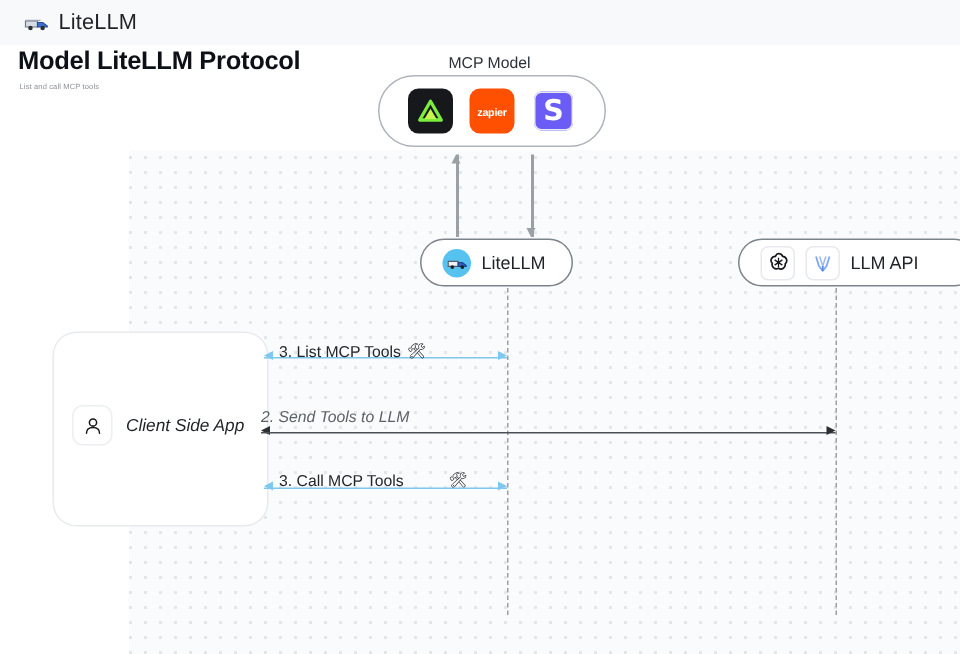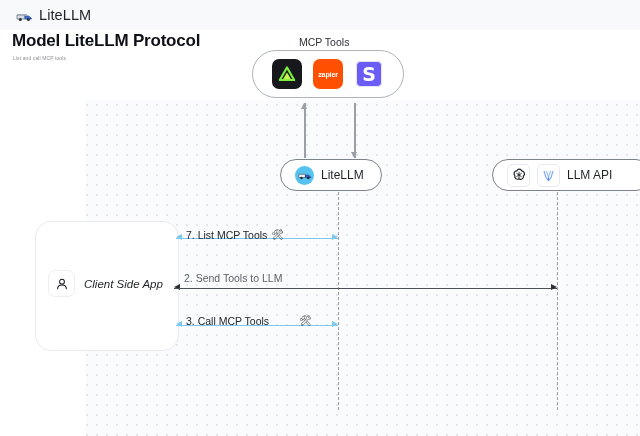--- a/index.html
+++ b/index.html
@@ -157,21 +157,21 @@
   .a1 { left: 176px; top: 233px; width: 162px; }
   .a2 { left: 174px; top: 283px; width: 383px; }
   .a3 { left: 176px; top: 320px; width: 162px; }
 
   .arrow-label {
     position: absolute; font-size: 10.5px; color: #21262c;
     display: flex; align-items: center; gap: 4px; white-space: nowrap;
   }
   .arrow-label.muted { color: #5c6268; }
   .l1 { left: 186px; top: 229px; }
-  .l2 { left: 184px; top: 272px; }
+  .l2 { left: 174px; top: 272px; font-style: italic; }
   .l3 { left: 186px; top: 315px; gap: 30px; }
 
   .tool-emoji { font-size: 10px; line-height: 1; }
 
   
   .arrow-v { position: absolute; width: 10px; }
   .arrow-v .vshaft {
     position: absolute; left: 4.4px; top: 0; bottom: 0; width: 1.3px; background: #9aa0a6;
   }
   .arrow-v .vhead {
@@ -204,21 +204,21 @@
   </div>
 
   <div class="page-title">Model LiteLLM Protocol</div>
   <div class="page-subtitle">List and call MCP tools</div>
 
   <div class="canvas">
     <div class="canvas-white-left"></div>
     <div class="canvas-white-top"></div>
   </div>
 
-  <div class="mcp-label">MCP Tools</div>
+  <div class="mcp-label">MCP Model</div>
   <div class="mcp-box">
     <span class="tool-icon dark">
       <svg width="22" height="22" viewBox="0 0 22 22">
         <path d="M11 4.5 L18.2 17 L3.8 17 Z" fill="none" stroke="#7bed3b" stroke-width="2.2" stroke-linejoin="round"></path>
         <path d="M11 9.5 L15 16.3 L7 16.3 Z" fill="#c8f54a"></path>
       </svg>
     </span>
     <span class="tool-icon orange">
       <span class="zapier-text">zapier</span>
     </span>
@@ -278,21 +278,21 @@
     </span>
     <span class="client-label">Client Side App</span>
   </div>
 
   <div class="arrow-h arrow-blue a1">
     <span class="head left"></span>
     <span class="shaft"></span>
     <span class="head right"></span>
   </div>
   <div class="arrow-label l1">
-    <span>7. List MCP Tools</span>
+    <span>3. List MCP Tools</span>
     <span class="tool-emoji">🛠</span>
   </div>
 
   <div class="arrow-h arrow-dark a2">
     <span class="head left"></span>
     <span class="shaft"></span>
     <span class="head right"></span>
   </div>
   <div class="arrow-label muted l2">
     <span>2. Send Tools to LLM</span>

